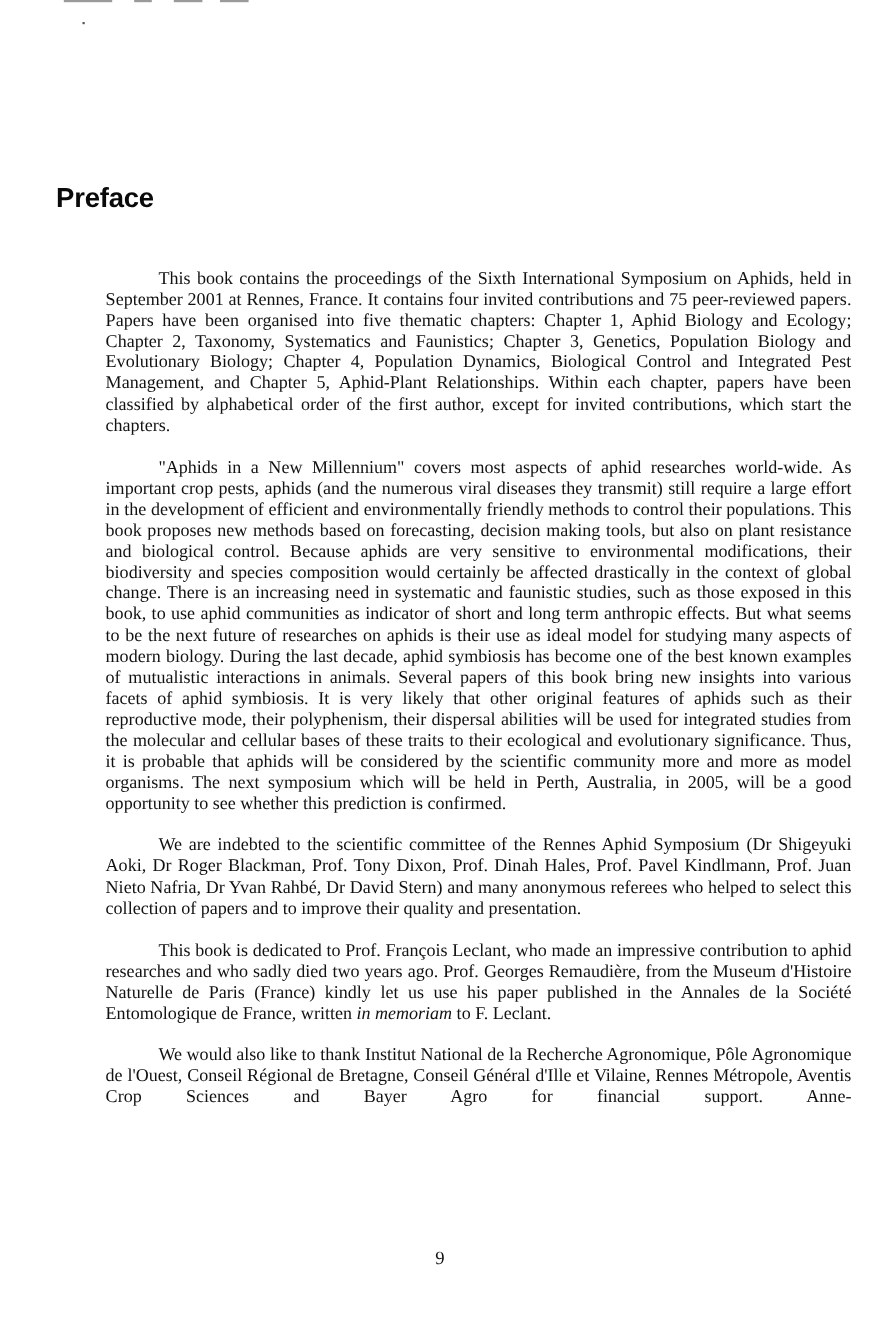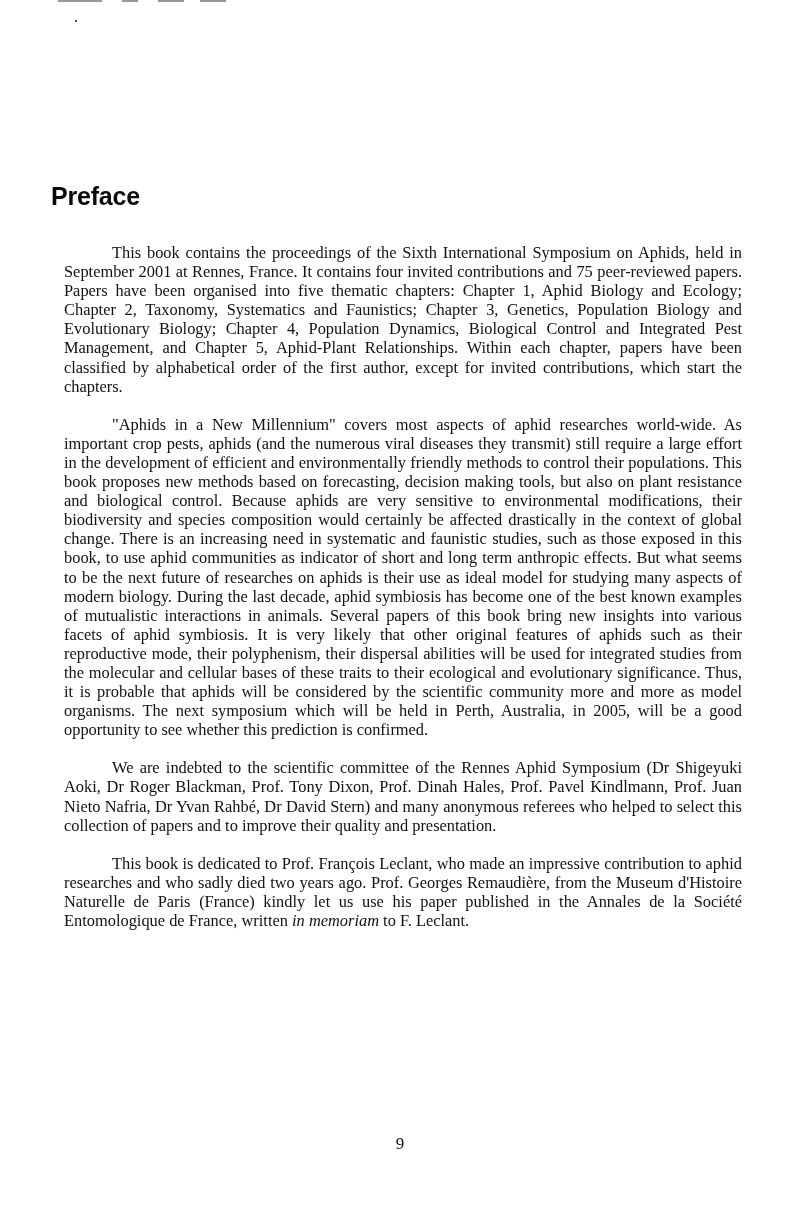--- a/index.html
+++ b/index.html
@@ -30,31 +30,31 @@
     }
     .scan-dot {
       position: absolute;
       width: 2px;
       height: 2px;
       background: #555;
     }
     .title {
       position: absolute;
       left: 51px;
-      top: 182px;
+      top: 166px;
       margin: 0;
       font-family: "Liberation Sans", "DejaVu Sans", sans-serif;
       font-weight: bold;
       font-size: 25px;
       letter-spacing: -0.2px;
       color: #0a0a0a;
     }
     .body-text {
       position: absolute;
-      left: 64px;
+      left: 96px;
       top: 243px;
       width: 678px;
     }
     .para {
       margin: 0 0 19px 0;
       font-size: 16.4px;
       line-height: 19.1px;
       text-align: justify;
       text-indent: 48px;
     }
@@ -82,15 +82,16 @@
   <div class="scan-dot" style="left:75px;top:20px;"></div>
 </div>
 
 <h1 class="title">Preface</h1>
 
 <div class="body-text">
   <p class="para">This book contains the proceedings of the Sixth International Symposium on Aphids, held in September 2001 at Rennes, France. It contains four invited contributions and 75 peer-reviewed papers. Papers have been organised into five thematic chapters: Chapter 1, Aphid Biology and Ecology; Chapter 2, Taxonomy, Systematics and Faunistics; Chapter 3, Genetics, Population Biology and Evolutionary Biology; Chapter 4, Population Dynamics, Biological Control and Integrated Pest Management, and Chapter 5, Aphid-Plant Relationships. Within each chapter, papers have been classified by alphabetical order of the first author, except for invited contributions, which start the chapters.</p>
   <p class="para">"Aphids in a New Millennium" covers most aspects of aphid researches world-wide. As important crop pests, aphids (and the numerous viral diseases they transmit) still require a large effort in the development of efficient and environmentally friendly methods to control their populations. This book proposes new methods based on forecasting, decision making tools, but also on plant resistance and biological control. Because aphids are very sensitive to environmental modifications, their biodiversity and species composition would certainly be affected drastically in the context of global change. There is an increasing need in systematic and faunistic studies, such as those exposed in this book, to use aphid communities as indicator of short and long term anthropic effects. But what seems to be the next future of researches on aphids is their use as ideal model for studying many aspects of modern biology. During the last decade, aphid symbiosis has become one of the best known examples of mutualistic interactions in animals. Several papers of this book bring new insights into various facets of aphid symbiosis. It is very likely that other original features of aphids such as their reproductive mode, their polyphenism, their dispersal abilities will be used for integrated studies from the molecular and cellular bases of these traits to their ecological and evolutionary significance. Thus, it is probable that aphids will be considered by the scientific community more and more as model organisms. The next symposium which will be held in Perth, Australia, in 2005, will be a good opportunity to see whether this prediction is confirmed.</p>
   <p class="para">We are indebted to the scientific committee of the Rennes Aphid Symposium (Dr Shigeyuki Aoki, Dr Roger Blackman, Prof. Tony Dixon, Prof. Dinah Hales, Prof. Pavel Kindlmann, Prof. Juan Nieto Nafria, Dr Yvan Rahbé, Dr David Stern) and many anonymous referees who helped to select this collection of papers and to improve their quality and presentation.</p>
   <p class="para"><span>This book is dedicated to Prof. François Leclant, who made an impressive contribution to aphid researches and who sadly died two years ago. Prof. Georges Remaudière, from the Museum d'Histoire Naturelle de Paris (France) kindly let us use his paper published in the Annales de la Société Entomologique de France, written </span><em>in memoriam</em><span> to F. Leclant.</span></p>
+  <p class="para" style="text-align-last: justify;">We would also like to thank Institut National de la Recherche Agronomique, Pôle Agronomique de l'Ouest, Conseil Régional de Bretagne, Conseil Général d'Ille et Vilaine, Rennes Métropole, Aventis Crop Sciences and Bayer Agro for financial support. Anne-</p>
 </div>
 
 <div class="page-number">9</div>
 
 </body></html>

